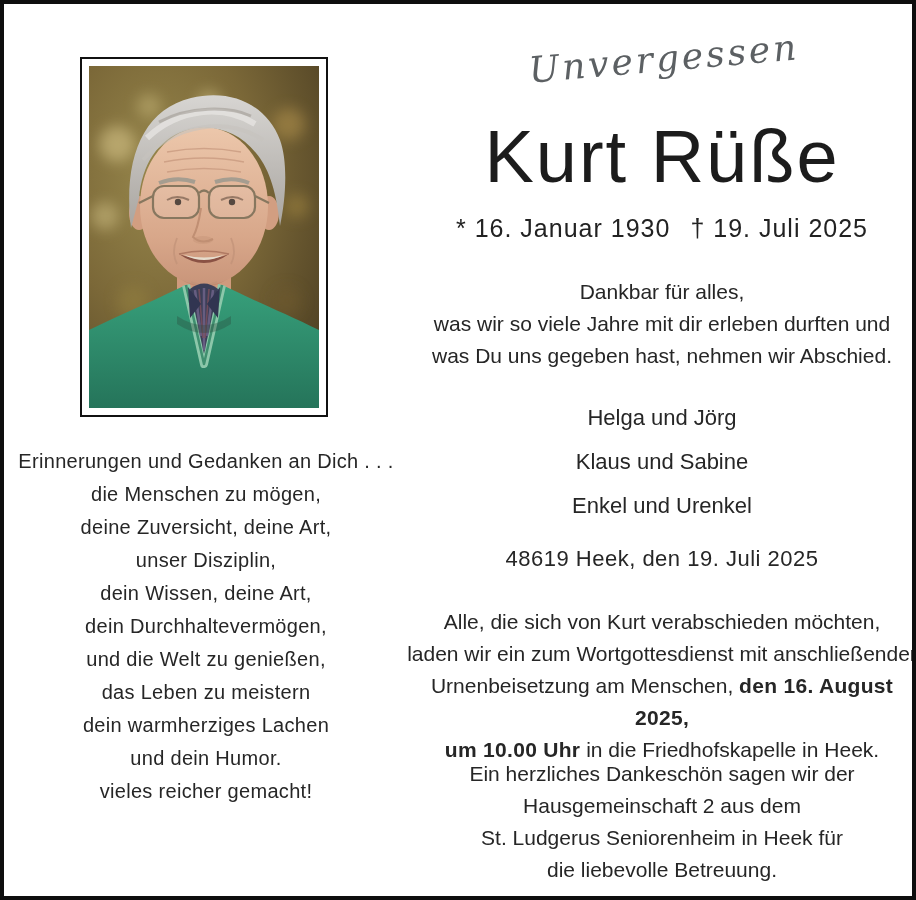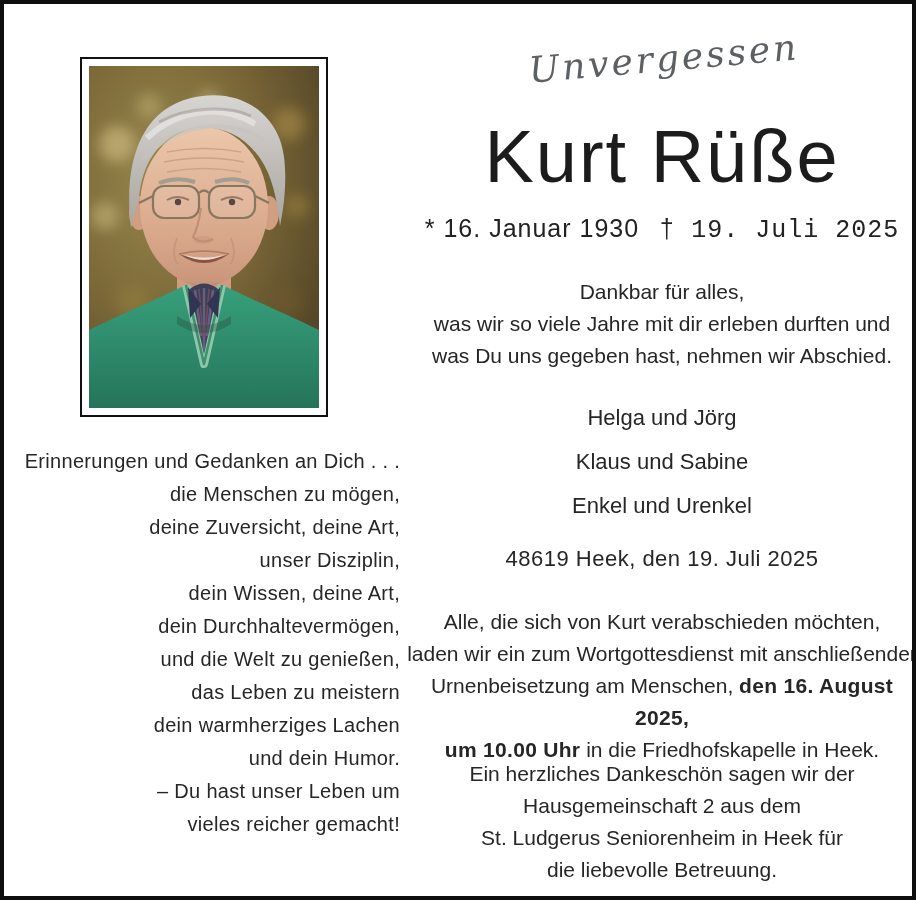--- a/index.html
+++ b/index.html
@@ -43,25 +43,25 @@
     color:#1c1c1c;
     line-height:1.1;
   }
   .dates{
     position:absolute;left:400px;top:210px;width:516px;
     text-align:center;
     font-size:25px;
     letter-spacing:1px;
     color:#222;
   }
-  .dates .death{margin-left:20px;font-family:Liberation Mono, monospace;}
+  .dates .death{margin-left:20px;}
   
   .poem{
     position:absolute;left:8px;top:441px;width:388px;
-    text-align:right;
+    text-align:center;
     font-size:20px;
     line-height:33px;
     color:#262626;
     letter-spacing:0.3px;
   }
   
   .rc{position:absolute;left:400px;width:516px;text-align:center;color:#262626;}
   .farewell{top:272px;font-size:21px;line-height:32px;}
   .mourners{top:392px;font-size:22px;line-height:44px;}
   .place-date{top:542px;font-size:22px;letter-spacing:0.5px;}
@@ -192,21 +192,20 @@
     <div>Erinnerungen und Gedanken an Dich . . .</div>
     <div>die Menschen zu mögen,</div>
     <div>deine Zuversicht, deine Art,</div>
     <div>unser Disziplin,</div>
     <div>dein Wissen, deine Art,</div>
     <div>dein Durchhaltevermögen,</div>
     <div>und die Welt zu genießen,</div>
     <div>das Leben zu meistern</div>
     <div>dein warmherziges Lachen</div>
     <div>und dein Humor.</div>
-    <div>– Du hast unser Leben um</div>
     <div>vieles reicher gemacht!</div>
   </div>
 
   <div class="rc farewell">
     <div>Dankbar für alles,</div>
     <div>was wir so viele Jahre mit dir erleben durften und</div>
     <div>was Du uns gegeben hast, nehmen wir Abschied.</div>
   </div>
 
   <div class="rc mourners">

